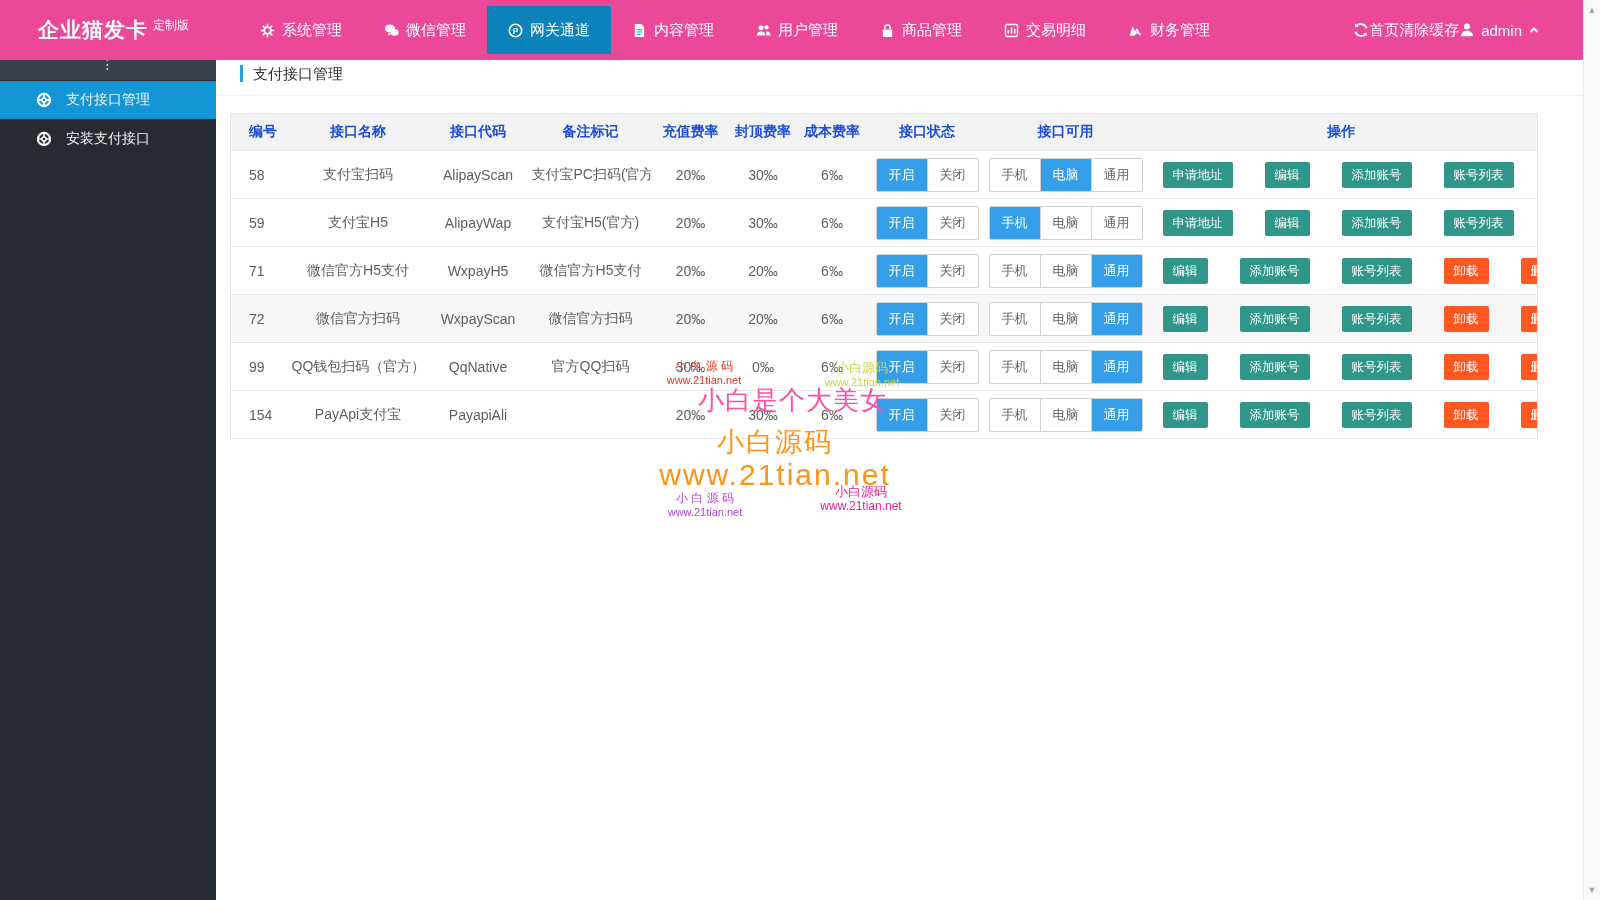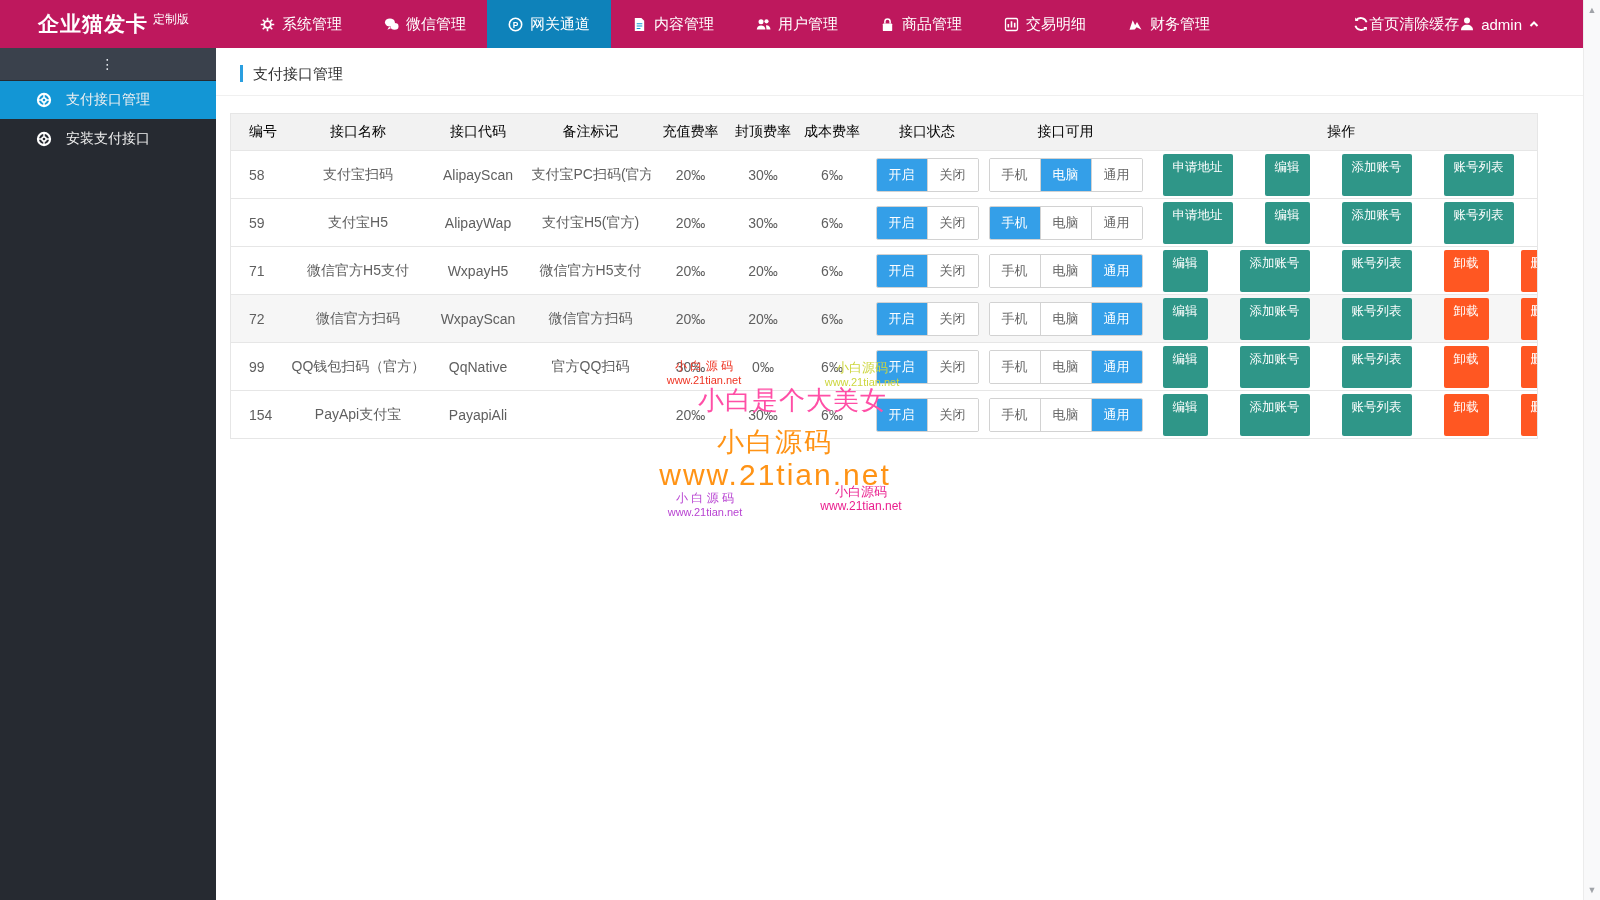--- a/index.html
+++ b/index.html
@@ -2,21 +2,21 @@
 <html><head>
 <meta charset="utf-8">
 <style>
   html,body{margin:0;padding:0}
   body{
     width:1600px;height:900px;overflow:hidden;position:relative;
     font-family:"Liberation Sans","DejaVu Sans",sans-serif;
     background:#ffffff;color:#333;
   }
   
-  .topbar{position:absolute;left:0;top:0;width:1584px;height:48px;background:#be185d;
+  .topbar{position:absolute;left:0;top:0;width:1584px;height:60px;background:#ec4899;
     display:flex;align-items:center;color:#fff;z-index:5}
   .logo{padding-left:38px;font-size:21px;font-weight:bold;letter-spacing:1px;white-space:nowrap}
   .logo .badge{font-size:12px;font-weight:normal;vertical-align:super;margin-left:5px;letter-spacing:0}
   .nav{display:flex;height:48px;margin-left:50px}
   .nav-item{display:flex;align-items:center;gap:7px;padding:0 21px;font-size:15px;cursor:pointer;white-space:nowrap}
   .nav-item.active{background:#0e82ba}
   .nav-item .ic{width:15px;height:15px;display:inline-flex;color:#fff}
   .nav-item .ic svg{width:15px;height:15px}
   .top-right{margin-left:auto;display:flex;align-items:center;padding-right:44px;font-size:15px}
   .top-right .ic{width:16px;height:16px;display:inline-flex;color:#fff}
@@ -36,32 +36,32 @@
   
   .main{position:absolute;left:216px;top:48px;width:1368px;height:852px;background:#fff}
   .page-title{position:absolute;left:24px;top:17px;height:17px;line-height:17px;
     border-left:3px solid #2a9fe0;padding-left:10px;font-size:15px;color:#333}
   .title-divider{position:absolute;left:0;top:47px;width:1368px;border-top:1px solid #f0f0f0}
   
   table.grid{position:absolute;left:14px;top:65px;width:1307px;border-collapse:collapse;
     table-layout:fixed;font-size:14px;color:#5f5f5f;background:#fff}
   table.grid th,table.grid td{border-top:1px solid #e6e6e6;text-align:center;overflow:hidden;white-space:nowrap}
   table.grid{border:1px solid #e6e6e6}
-  table.grid th{height:34px;background:#f2f2f2;color:#000000;font-weight:normal}
+  table.grid th{height:34px;background:#f2f2f2;color:#1d4ed8;font-weight:bold}
   table.grid td{height:45px}
   table.grid .c-left{text-align:left;padding-left:18px}
   tr.hl td{background:#f6f6f6}
   
   .seg{display:inline-flex;border:1px solid #d2d2d2;border-radius:2px;overflow:hidden;vertical-align:middle;background:#fff}
   .seg .sbtn{height:32px;line-height:28px;padding:0 12px;background:#fff;border:none;
     border-left:1px solid #d2d2d2;font-size:13px;color:#666;cursor:pointer;font-family:inherit}
   .seg .sbtn:first-child{border-left:none}
   .seg .sbtn.on{background:#349fe8;color:#fff}
   
-  .abtn{display:inline-block;height:42px;line-height:26px;padding:0 10px;margin:0 16px;border-radius:2px;
+  .abtn{display:inline-block;height:26px;line-height:26px;padding:0 10px;margin:0 16px;border-radius:2px;
     color:#fff;font-size:12.5px;cursor:pointer;white-space:nowrap}
   .abtn.teal{background:#2f9688}
   .abtn.orange{background:#ff5722}
   
   .wm{position:absolute;z-index:20;pointer-events:none;text-align:center;line-height:1.15;font-weight:normal}
   .wm div{white-space:nowrap}
   .wm0{left:658px;top:360px;width:92px;font-size:12px}
   .wm0 .l2{font-size:11px}
   .wm1{left:816px;top:361px;width:92px;font-size:13px}
   .wm1 .l2{font-size:11px}

